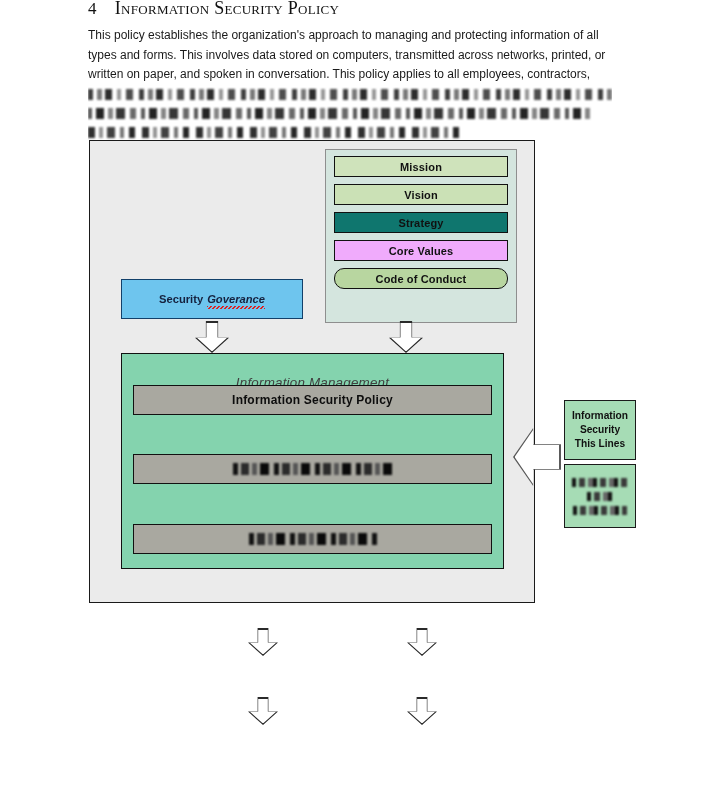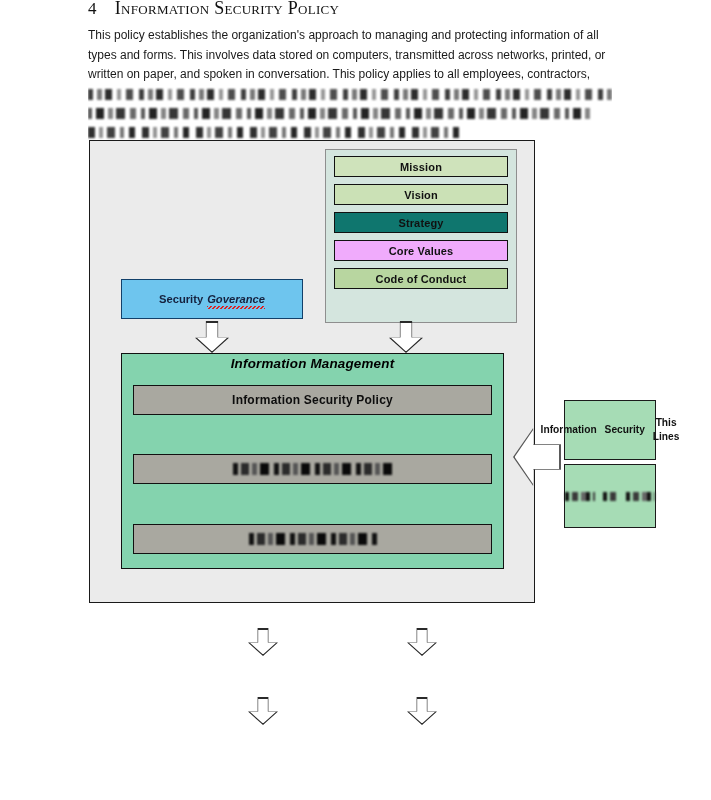--- a/index.html
+++ b/index.html
@@ -113,21 +113,21 @@
   }
   .mvs-box{
     height:21px;
     margin-bottom:7px;
     border:1.3px solid #111;
     box-sizing:border-box;
     display:flex;align-items:center;justify-content:center;
     font-size:11px;font-weight:bold;color:#111;
     letter-spacing:.15px;
   }
-  .mvs-box:last-child{margin-bottom:0;}
+  .mvs-box:last-child{margin-bottom:0;border-radius:10px;}
 
   
   #gov-box{
     position:absolute;left:31px;top:138px;
     width:182px;height:40px;
     background:#6ec5ee;
     border:1.4px solid #12406a;
     box-sizing:border-box;
     display:flex;align-items:center;justify-content:center;
     font-size:11.2px;font-weight:bold;color:#15223f;
@@ -148,23 +148,23 @@
   
   #im-block{
     position:absolute;left:31px;top:212px;
     width:383px;height:216px;
     background:#84d3ae;
     border:1.5px solid #111;
     box-sizing:border-box;
   }
   #im-title{
     text-align:center;
-    font-size:13.4px;font-weight:bold;font-style:italic;
-    color:#000000;
-    padding-top:2px;
+    font-size:13.4px;font-weight:normal;font-style:italic;
+    color:#404040;
+    padding-top:21px;
     letter-spacing:.2px;
   }
   .im-grey{
     position:absolute;left:11px;width:359px;height:30px;
     background:#a9a8a0;
     border:1.4px solid #111;
     box-sizing:border-box;
     display:flex;align-items:center;justify-content:center;
     font-size:12px;font-weight:bold;color:#0d0d0d;
     letter-spacing:.2px;
@@ -219,28 +219,28 @@
   }
   #arrow-left .inner{
     position:absolute;inset:1.6px;
     background:#fff;
     clip-path:polygon(0% 50%,42% 0%,42% 28%,100% 28%,100% 72%,42% 72%,42% 100%);
   }
 
   
   .side-box{
     position:absolute;left:564px;
-    width:92px;
+    width:72px;
     background:#a6dcb5;
     border:1.3px solid #1b1b1b;
     box-sizing:border-box;
-    display:flex;flex-direction:row;
+    display:flex;flex-direction:column;
     align-items:center;justify-content:center;
     font-size:10.2px;font-weight:bold;color:#111;
-    line-height:14px;text-align:center;gap:8px;
+    line-height:14px;text-align:center;
   }
   #side-box-1{top:400px;height:60px;}
   #side-box-2{top:464px;height:64px;}
   #side-box-2 .smudge-line{
     height:9px;margin:2.5px 0;
     background:
       repeating-linear-gradient(90deg,
         #111 0px,#111 4px,
         rgba(0,0,0,0) 4px,rgba(0,0,0,0) 7px,
         #3a3a3a 7px,#3a3a3a 13px,

